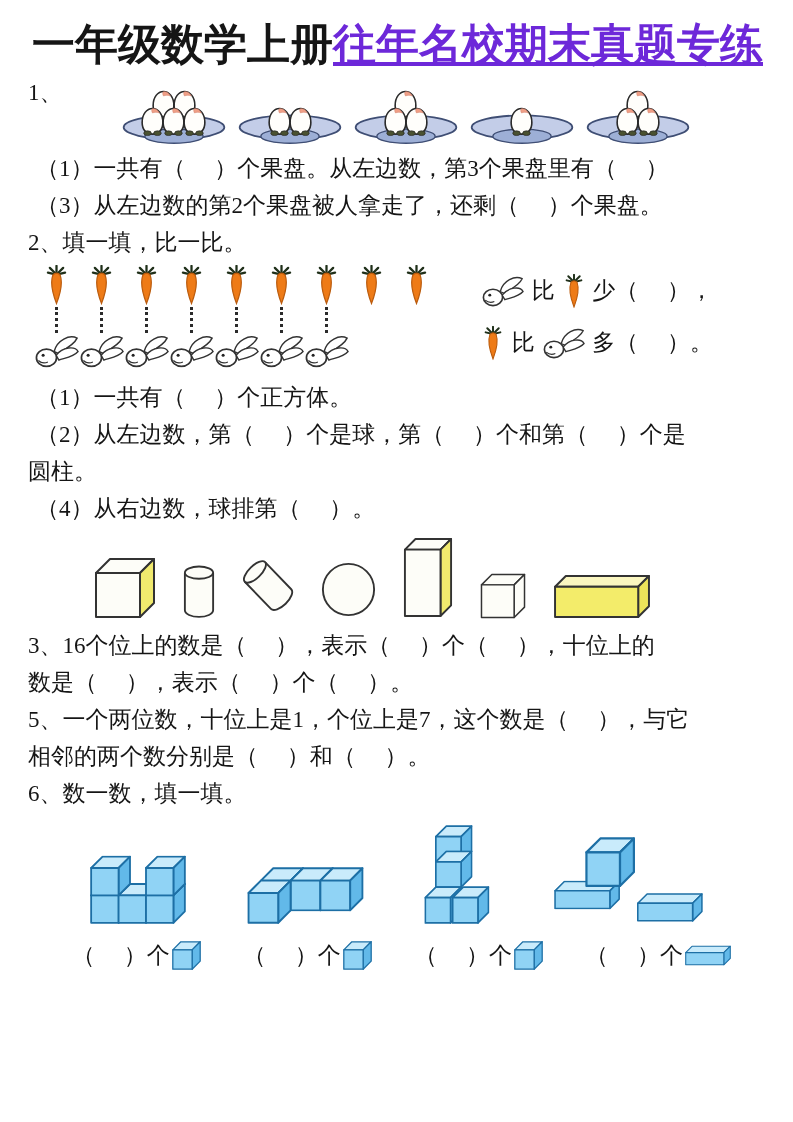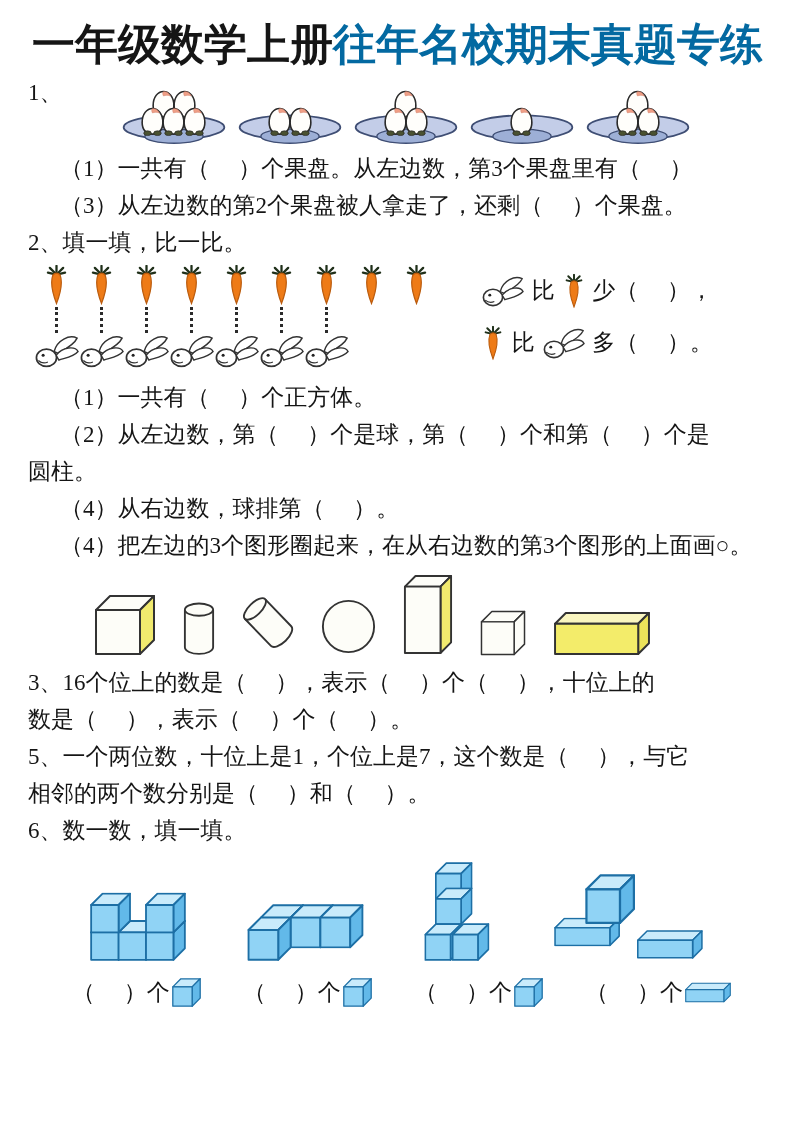--- a/index.html
+++ b/index.html
@@ -1,24 +1,24 @@
 <!DOCTYPE html>
 <html><head>
 <meta charset="utf-8">
 <style>
   html,body{margin:0;padding:0;background:#ffffff;}
   body{width:793px;height:1122px;overflow:hidden;
        font-family:"Liberation Serif","DejaVu Serif",serif;color:#151515;}
   .page{padding:16px 28px 0 28px;position:relative;}
 
   .title{font-size:43px;font-weight:bold;margin:0 0 4px 4px;white-space:nowrap;letter-spacing:0px;}
-  .t-red{color:#0369a1;}
+  .t-red{color:#6d28d9;text-decoration:underline;}
 
   .line{font-size:23px;line-height:37px;margin:0;white-space:pre-wrap;}
-  .indent{padding-left:8px;margin-left:24px;}
+  .indent{padding-left:8px;}
 
   
   .q1top{display:flex;align-items:flex-start;margin:2px 0 4px 0;}
   .qnum{font-size:23px;line-height:30px;}
   .plates{display:flex;gap:10px;margin-left:58px;margin-top:2px;}
   .plate{position:relative;width:106px;height:66px;}
   .dish{position:absolute;bottom:0;left:0;width:106px;height:32px;}
   .prow{position:absolute;left:0;width:100%;display:flex;justify-content:center;}
   .prow.front{bottom:9px;}
   .prow.back{bottom:26px;}
@@ -312,21 +312,20 @@
           </svg><span> 比 </span><svg class="rabbit" viewBox="0 0 46 34">
             <use href="#sym-rabbit"></use>
           </svg><span> 多（     ）。</span></div>
     </div>
   </div>
 
   <p class="line indent">（1）一共有（     ）个正方体。</p>
   <p class="line indent">（2）从左边数，第（     ）个是球，第（     ）个和第（     ）个是</p>
   <p class="line">圆柱。</p>
   <p class="line indent">（4）从右边数，球排第（     ）。</p>
-  <p class="line indent">（4）把左边的3个图形圈起来，在从右边数的第3个图形的上面画○。</p>
 
   <div class="shapes">
     <svg class="sh-cube" viewBox="0 0 62 62">
         <use href="#sym-wcube"></use>
       </svg>
     <svg class="sh-cyl" viewBox="0 0 34 58">
         <use href="#sym-cyl"></use>
       </svg>
     <svg class="sh-cyl-t" viewBox="0 0 34 58">
         <use href="#sym-cyl"></use>

